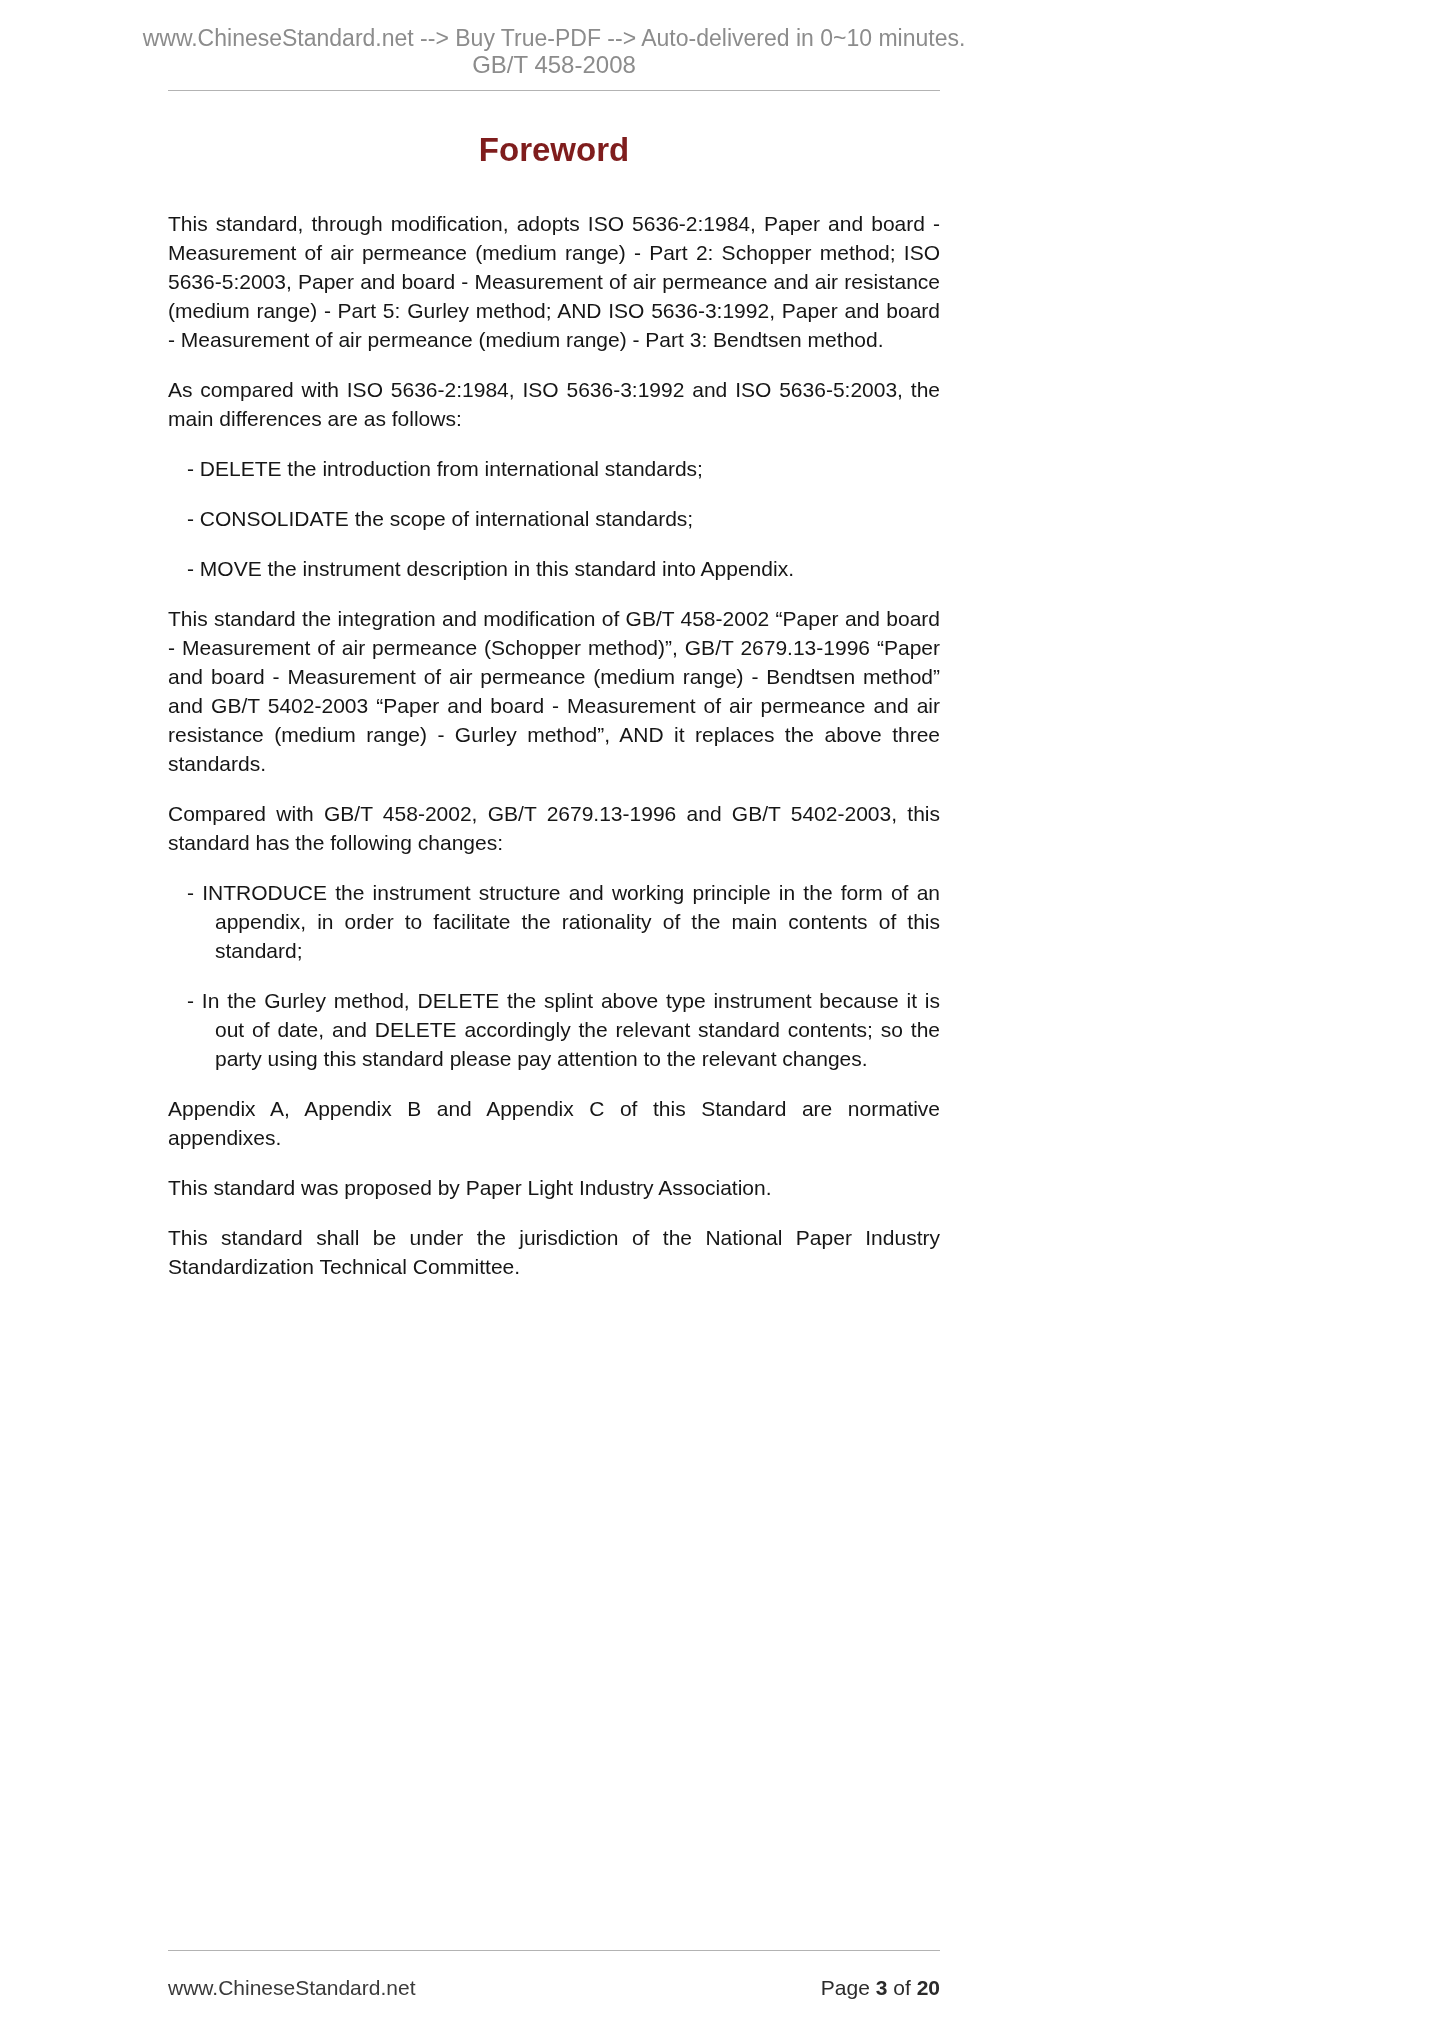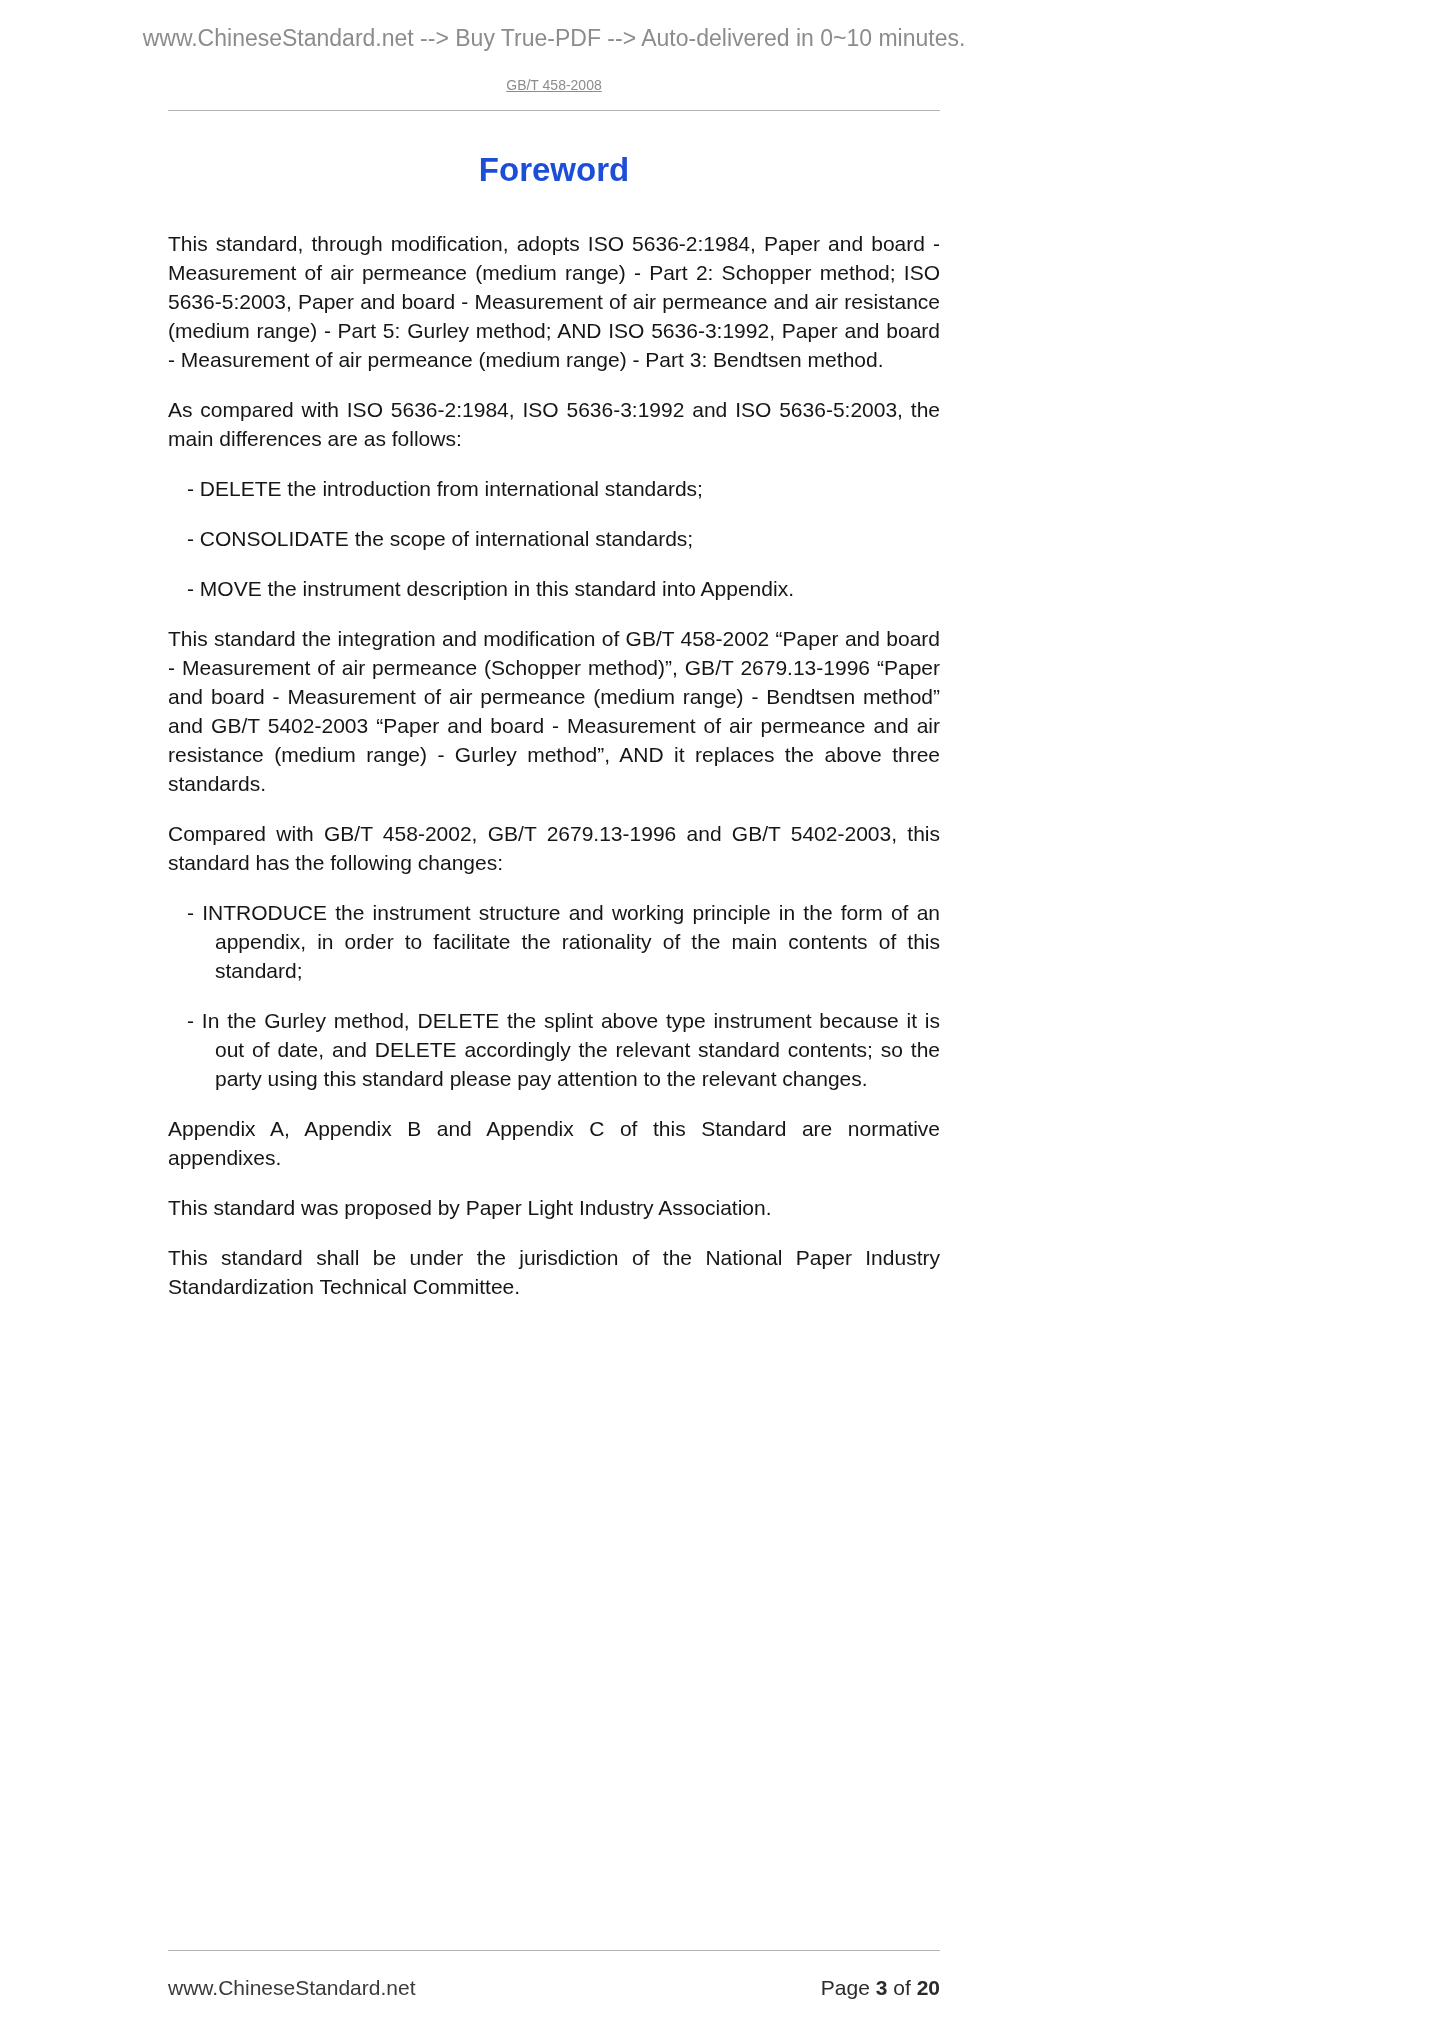--- a/index.html
+++ b/index.html
@@ -31,39 +31,38 @@
   .promo {
     font-size: 23px;
     line-height: 28px;
     white-space: nowrap;
     width: max-content;
     position: relative;
     left: 50%;
     transform: translateX(-50%);
   }
   .docnum {
-    font-size: 14px;
+    font-size: 24px;
     line-height: 24px;
-    margin-top: 21px;
+    margin-top: 1px;
     color: #8c8c8c;
-    text-decoration: underline;
   }
   .rule {
     border: none;
     border-top: 1px solid #b3b3b3;
     margin-top: 13px;
     height: 0;
   }
   .title {
     margin-top: 40px;
     text-align: center;
     font-size: 33px;
     line-height: 38px;
     font-weight: bold;
-    color: #1d4ed8;
+    color: #7f1d1d;
   }
   .body-text {
     margin-top: 40px;
     font-size: 21px;
     line-height: 29px;
     color: #161616;
   }
   .paragraph {
     text-align: justify;
     margin-bottom: 21px;

